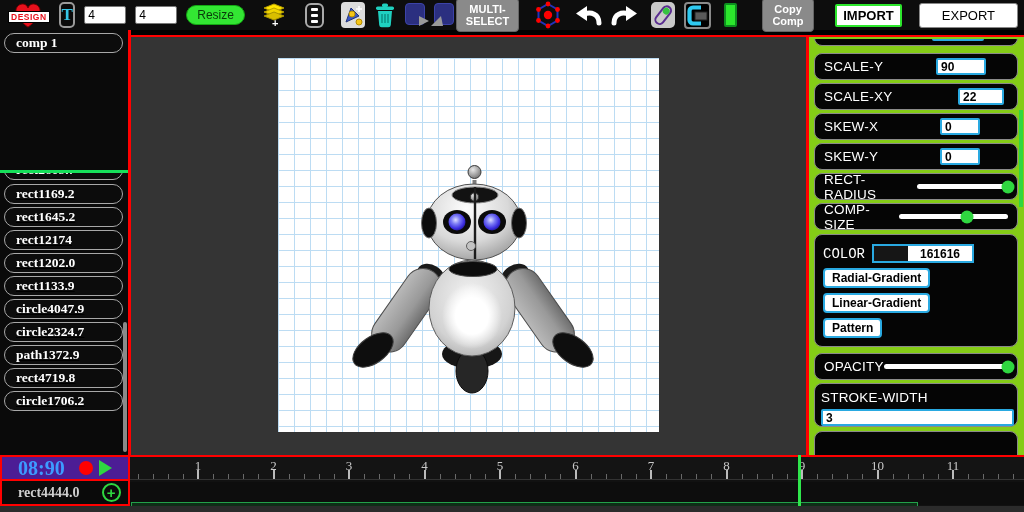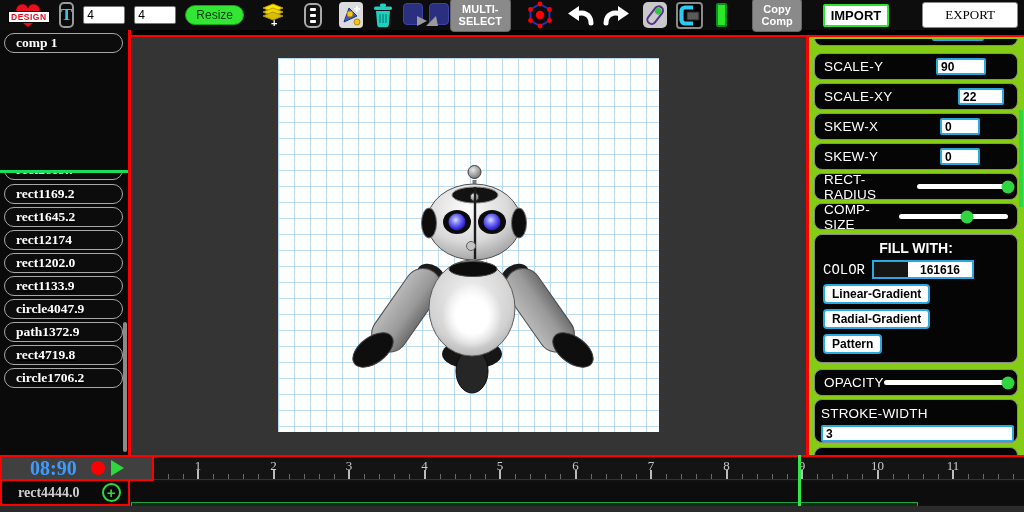--- a/index.html
+++ b/index.html
@@ -84,22 +84,22 @@
               border:2px solid #29a9e1; border-radius:4px; padding:1px 7px; }
   #partial-row { position:relative; height:11px; margin:4px 6px 0 6px; overflow:hidden; }
   #partial-row .prow { position:absolute; top:-20px; left:0; right:0; margin:0; }
   #stroke-width-row { display:block; height:44px; padding:4px 6px; }
   #stroke-width-row .pinput { width:193px; display:block; margin-top:3px; text-align:left; }
   #props-scrollbar { position:absolute; left:1019px; top:110px; width:4px; height:97px;
                      background:#2fd640; z-index:7; }
 
   
   #timeline { position:absolute; left:0; top:455px; width:1024px; height:57px; background:#111; z-index:8; }
-  #tl-left1 { position:absolute; left:0; top:0; width:154px; height:26px; background:#404040;
-              border:2px solid #f00; display:flex; align-items:center;padding-left:12px; }
+  #tl-left1 { position:absolute; left:0; top:0; width:130px; height:26px; background:#4c1d95;
+              border:2px solid #f00; display:flex; align-items:center; }
   #tl-left2 { position:absolute; left:0; top:26px; width:130px; height:25px; background:#0a0a0a;
               border:2px solid #f00; border-top:none; display:flex; align-items:center; }
   #tl-time { color:#3d9bff; font-family:"Liberation Serif",serif; font-weight:bold; font-size:20px;
              margin-left:16px; }
   #rec-dot { width:14px; height:14px; border-radius:50%; background:#f00; margin-left:14px; }
   #play-tri { width:0; height:0; border-left:13px solid #2fd640; border-top:8px solid transparent;
               border-bottom:8px solid transparent; margin-left:6px; }
   #tl-track-label { color:#cfcfcf; font-family:"Liberation Serif",serif; font-weight:bold;
                     font-size:14px; margin-left:16px; }
   #add-key { width:19px; height:19px; border:2px solid #2fd640; border-radius:50%; color:#2fd640;
@@ -221,38 +221,39 @@
       <svg width="23" height="23" viewBox="0 0 23 23">
         <path d="M15 3.5 H7 a3.5 3.5 0 0 0 -3.5 3.5 v9 a3.5 3.5 0 0 0 3.5 3.5 h8" stroke="#2ec9f0" stroke-width="4.2" fill="none"></path>
         <rect x="9" y="8" width="12" height="8" fill="#5a5a5a" stroke="#222"></rect>
       </svg>
     </span>
 
     <span class="fillrect-icon" style="margin-left:4px;"></span>
 
     <button class="tb-btn-gray" style="margin-left:16px;">Copy Comp</button>
     <button class="import-btn" style="margin-left:12px;">IMPORT</button>
-    <button class="export-btn" style="margin-left:24px;font-family:Liberation Serif, serif;">EXPORT</button>
+    <button class="export-btn" style="margin-left:8px;">EXPORT</button>
   </div>
 
   <div id="sidebar">
     <div class="pill" id="comp-pill">comp 1</div>
   </div>
   <div id="hidden-item-clip">
     <div class="pill">rect2609.7</div>
   </div>
   <div id="green-divider"></div>
   <div id="layer-list">
 
   <div class="pill">rect1169.2</div>
       <div class="pill">rect1645.2</div>
       <div class="pill">rect12174</div>
       <div class="pill">rect1202.0</div>
       <div class="pill">rect1133.9</div>
       <div class="pill">circle4047.9</div>
+      <div class="pill">circle2324.7</div>
       <div class="pill">path1372.9</div>
       <div class="pill">rect4719.8</div>
       <div class="pill">circle1706.2</div>
     </div>
   <div id="sidebar-scrollbar"></div>
 
   <div id="workspace">
     <div id="canvas">
       <svg id="robot" width="310" height="250" viewBox="0 0 310 250">
         <defs>
@@ -365,30 +366,29 @@
         </span>
     </div>
     <div class="prow">
       <span class="plabel">COMP-SIZE</span>
       <span class="slider" style="width:112px;">
           <span class="thumb" style="left: 62%;"></span>
         </span>
     </div>
 
     <div class="pbox">
-      <h4>FILL WITH:</h4>
       <div class="color-row">
         <span class="plabel">COLOR</span>
         <span class="swatch-input">
           <span class="swatch"></span>
           <span class="swatch-val">161616</span>
         </span>
       </div>
+      <button class="grad-btn">Radial-Gradient</button>
       <button class="grad-btn">Linear-Gradient</button>
-      <button class="grad-btn">Radial-Gradient</button>
       <button class="grad-btn" style="margin-bottom:3px;">Pattern</button>
     </div>
 
     <div class="prow" style="margin-top:6px;text-align:right;">
       <span class="plabel">OPACITY</span>
       <span class="slider" style="width:126px;">
           <span class="thumb" style="left: 100%;"></span>
         </span>
     </div>
 

